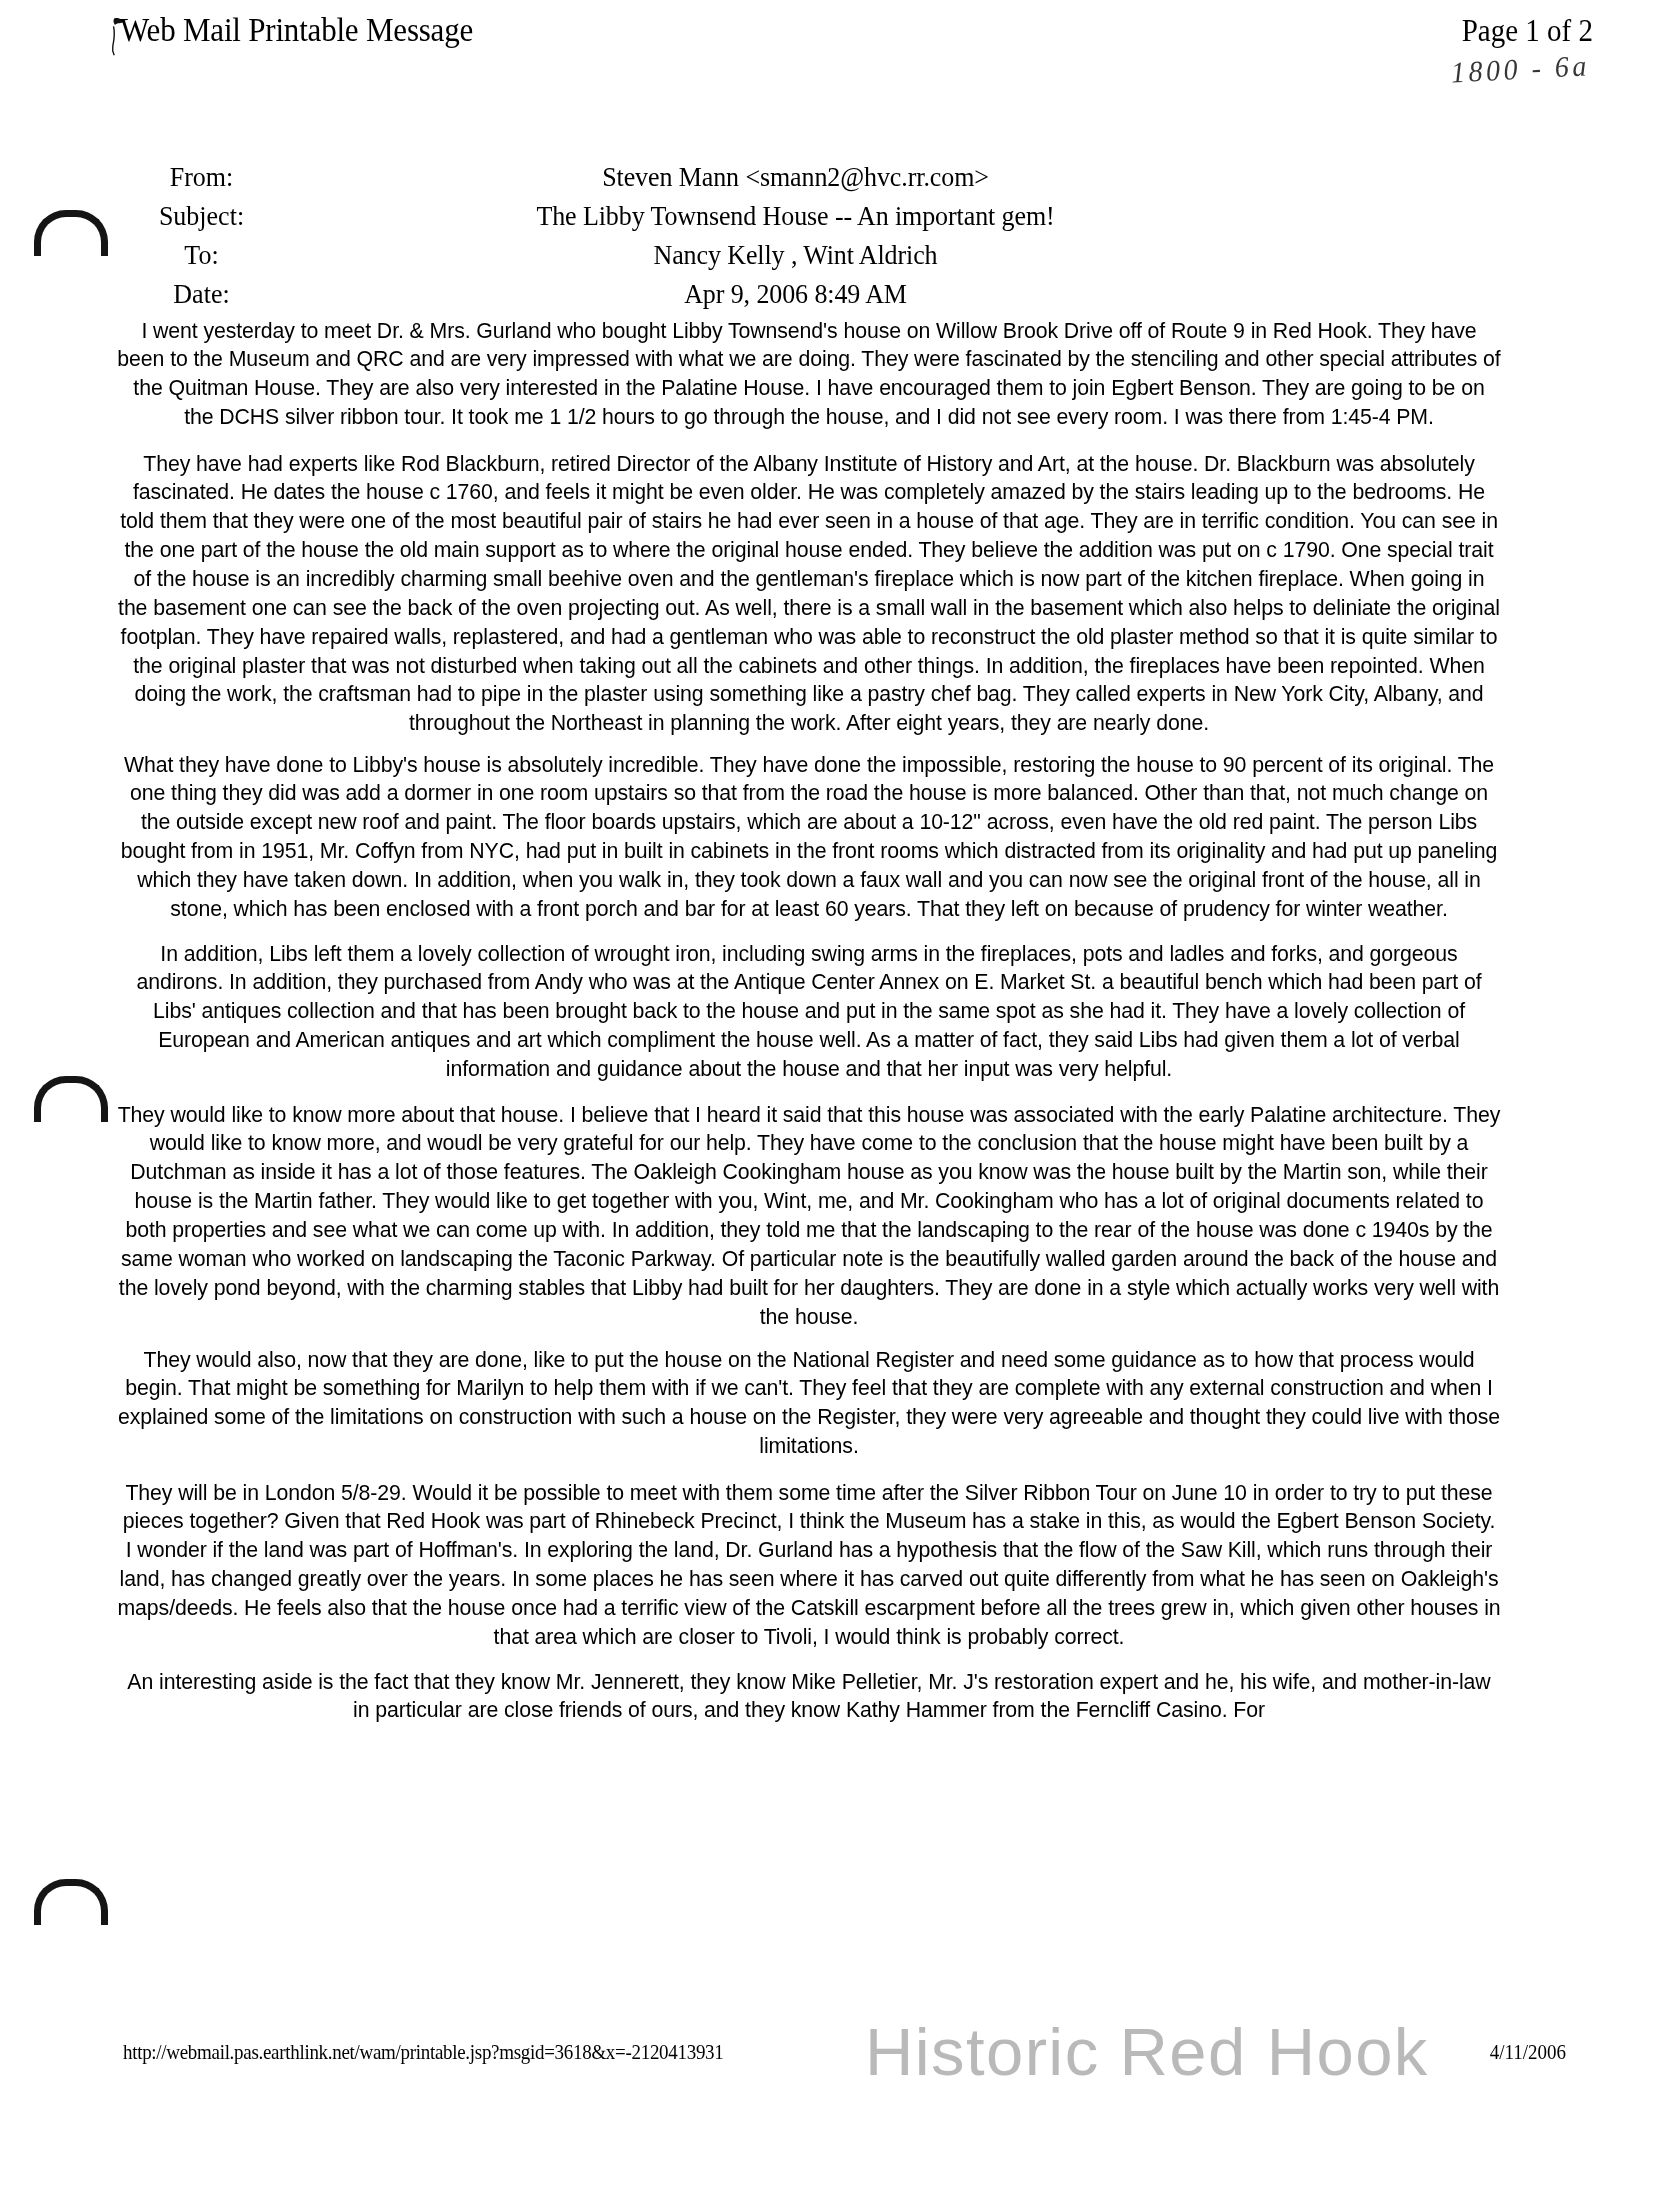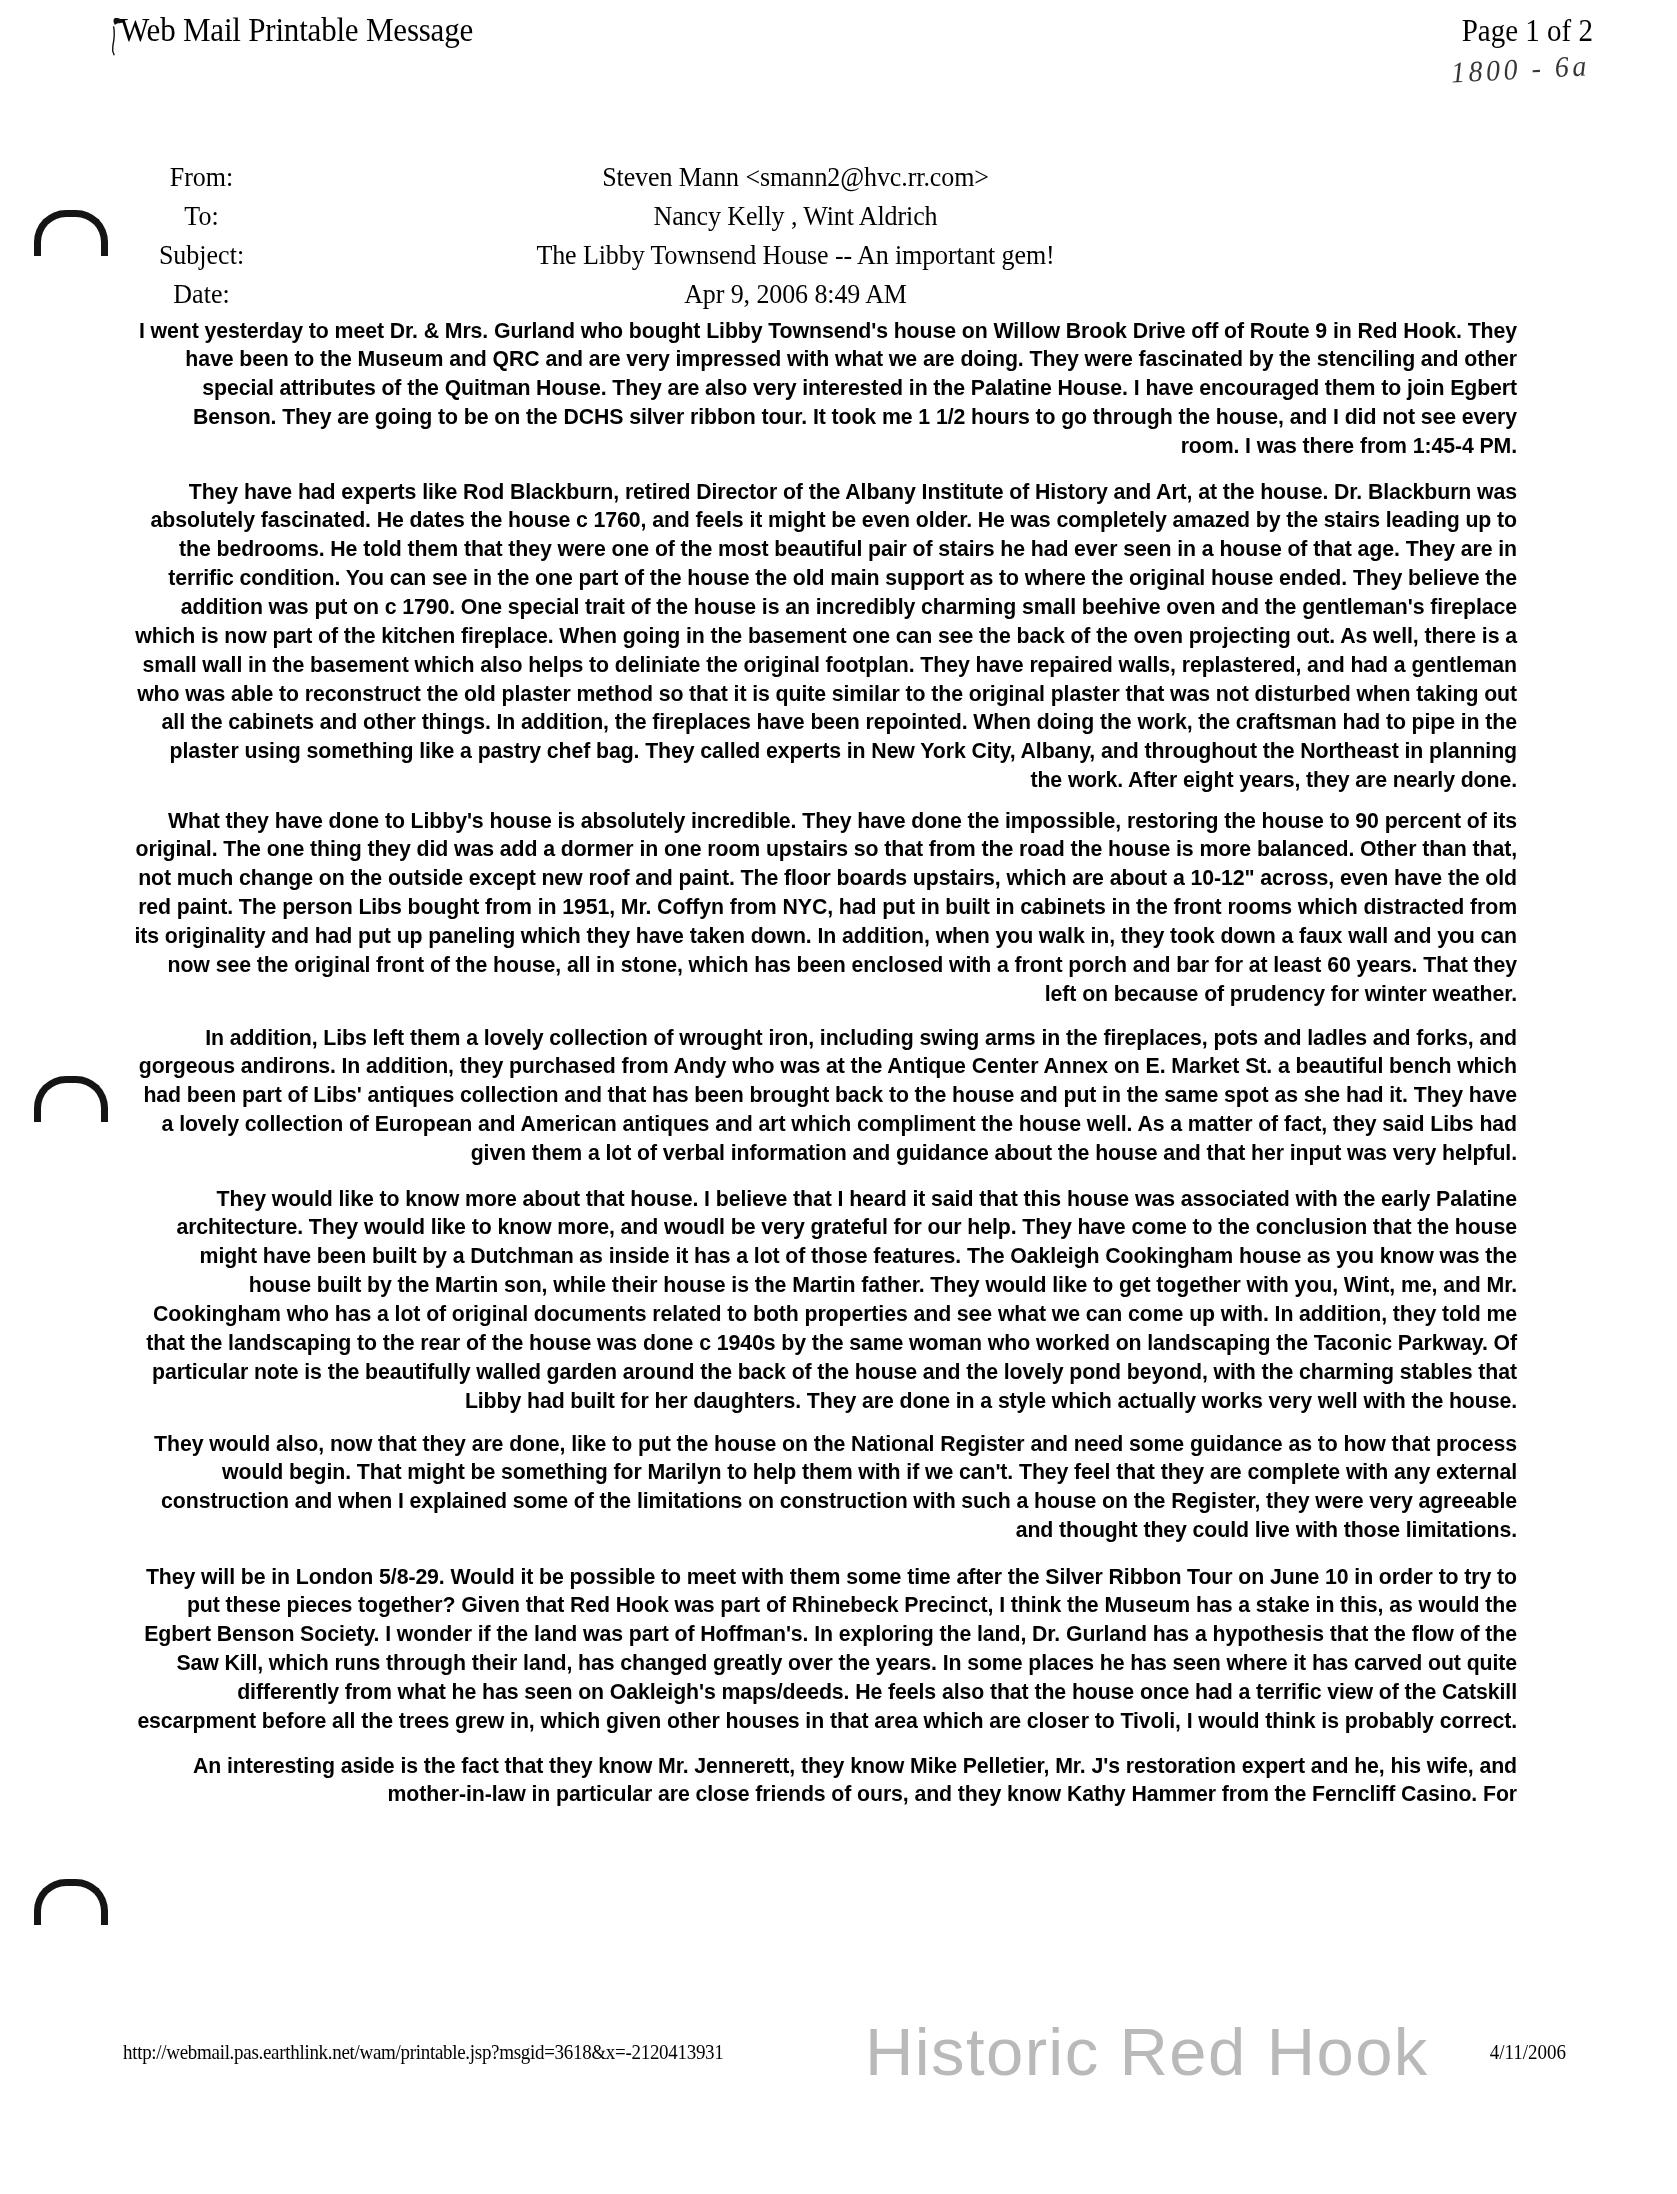--- a/index.html
+++ b/index.html
@@ -111,28 +111,28 @@
   .meta-value {
     flex: 1 1 auto;
     transform: scaleY(1.06);
     transform-origin: left center;
     letter-spacing: -0.1px;
   }
 
   
   .mail-body {
     position: absolute;
-    left: 133px;
+    left: 117px;
     top: 316px;
     width: 1384px;
     font-family: "Liberation Sans", sans-serif;
     font-size: 21.3px;
     line-height: 28px;
-    font-weight: 700;
-    text-align: right;
+    font-weight: 400;
+    text-align: center;
     letter-spacing: -0.1px;
     -webkit-font-smoothing: none;
   }
   .mail-body p {
     margin: 0 0 21px 0;
     transform: scaleY(1.03);
     transform-origin: left top;
   }
   .mail-body p:last-child { margin-bottom: 0; }
 
@@ -198,26 +198,26 @@
     <div class="header-page">Page 1 of 2</div>
     <div class="handwriting">1800 - 6a</div>
   </div>
 
   <div class="mail-meta">
     <div class="meta-row">
       <span class="meta-label">From:</span>
       <span class="meta-value">Steven Mann &lt;smann2@hvc.rr.com&gt;</span>
     </div>
     <div class="meta-row">
+      <span class="meta-label">Subject:</span>
+      <span class="meta-value">The Libby Townsend House -- An important gem!</span>
+    </div>
+    <div class="meta-row">
       <span class="meta-label">To:</span>
       <span class="meta-value">Nancy Kelly , Wint Aldrich</span>
-    </div>
-    <div class="meta-row">
-      <span class="meta-label">Subject:</span>
-      <span class="meta-value">The Libby Townsend House -- An important gem!</span>
     </div>
     <div class="meta-row">
       <span class="meta-label">Date:</span>
       <span class="meta-value">Apr 9, 2006 8:49 AM</span>
     </div>
   </div>
 
   <div class="mail-body">
     <p>I went yesterday to meet Dr. &amp; Mrs. Gurland who bought Libby Townsend's house on Willow Brook Drive off of Route 9 in Red Hook. They have been to the Museum and QRC and are very impressed with what we are doing. They were fascinated by the stenciling and other special attributes of the Quitman House. They are also very interested in the Palatine House. I have encouraged them to join Egbert Benson. They are going to be on the DCHS silver ribbon tour. It took me 1 1/2 hours to go through the house, and I did not see every room. I was there from 1:45-4 PM.</p>
     <p>They have had experts like Rod Blackburn, retired Director of the Albany Institute of History and Art, at the house. Dr. Blackburn was absolutely fascinated. He dates the house c 1760, and feels it might be even older. He was completely amazed by the stairs leading up to the bedrooms. He told them that they were one of the most beautiful pair of stairs he had ever seen in a house of that age. They are in terrific condition. You can see in the one part of the house the old main support as to where the original house ended. They believe the addition was put on c 1790. One special trait of the house is an incredibly charming small beehive oven and the gentleman's fireplace which is now part of the kitchen fireplace. When going in the basement one can see the back of the oven projecting out. As well, there is a small wall in the basement which also helps to deliniate the original footplan. They have repaired walls, replastered, and had a gentleman who was able to reconstruct the old plaster method so that it is quite similar to the original plaster that was not disturbed when taking out all the cabinets and other things. In addition, the fireplaces have been repointed. When doing the work, the craftsman had to pipe in the plaster using something like a pastry chef bag. They called experts in New York City, Albany, and throughout the Northeast in planning the work. After eight years, they are nearly done.</p>

